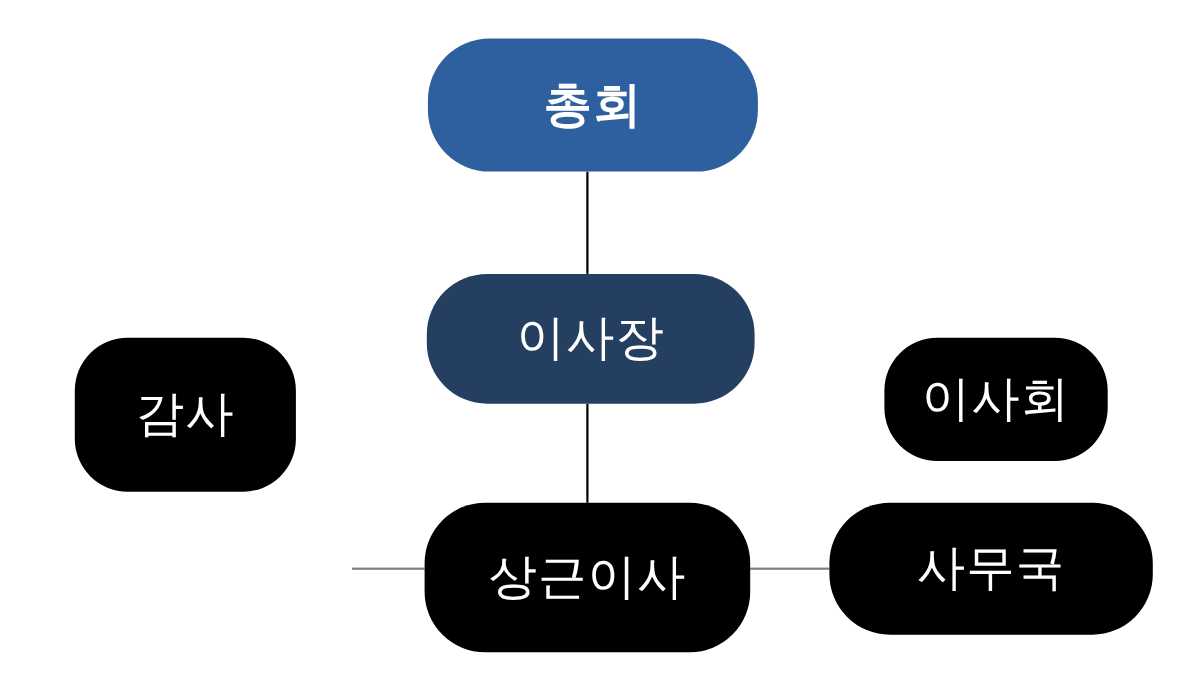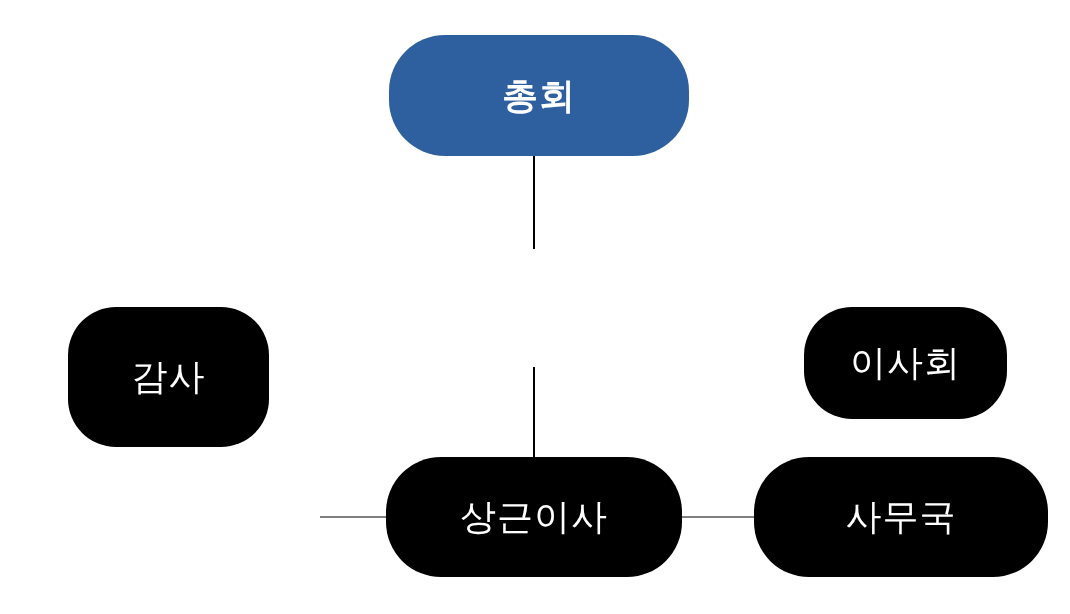--- a/index.html
+++ b/index.html
@@ -14,58 +14,59 @@
     background: #ffffff;
     overflow: hidden;
     font-family: "Liberation Sans", sans-serif;
   }
   .node {
     position: absolute;
     display: flex;
     align-items: center;
     justify-content: center;
     color: #ffffff;
-    font-size: 36px;
+    font-size: 44px;
     letter-spacing: 1px;
     z-index: 2;
     text-align: center;
     line-height: 1;
   }
   .connector {
     position: absolute;
     z-index: 1;
   }
 
   
   .node-assembly    { left: 389px; top: 35px;  width: 300px; height: 121px; border-radius: 56px; font-weight: bold; }
   .node-chairman    { left: 388px; top: 249px; width: 298px; height: 118px; border-radius: 55px; }
   .node-auditor     { left: 68px;  top: 307px; width: 201px; height: 140px; border-radius: 48px; }
   .node-board       { left: 804px; top: 307px; width: 203px; height: 112px; border-radius: 48px; }
   .node-external    { left: 20px;  top: 457px; width: 300px; height: 120px; border-radius: 55px; }
-  .node-director    { left: 386px; top: 457px; width: 296px; height: 120px; border-radius: 55px; }
+  .node-director    { left: 386px; top: 457px; width: 296px; height: 136px; border-radius: 55px; }
   .node-secretariat { left: 754px; top: 457px; width: 294px; height: 120px; border-radius: 55px; }
 
   
   .conn-assembly-chairman { left: 533px; top: 156px; width: 1.5px; height: 93px; }
   .conn-chairman-director { left: 533px; top: 367px; width: 1.5px; height: 90px; }
   .conn-external-director { left: 320px; top: 516px; width: 66px;  height: 2px; }
   .conn-director-secretariat { left: 682px; top: 516px; width: 72px; height: 2px; }
 </style>
 </head>
 <body>
 
 <div class="canvas">
 
   <div class="connector conn-assembly-chairman" style="background-color: rgb(0, 0, 0);"></div>
   <div class="connector conn-chairman-director" style="background-color: rgb(0, 0, 0);"></div>
   <div class="connector conn-external-director" style="background-color: rgb(128, 128, 128);"></div>
   <div class="connector conn-director-secretariat" style="background-color: rgb(128, 128, 128);"></div>
 
   <div class="node node-assembly" style="background-color: rgb(46, 95, 158);">총회</div>
 
+  <div class="node node-chairman" style="background-color: rgb(36, 63, 95);">이사장</div>
 
   <div class="node node-auditor" style="background-color: rgb(0, 0, 0);">감사</div>
 
   <div class="node node-board" style="background-color: rgb(0, 0, 0);">이사회</div>
 
 
   <div class="node node-director" style="background-color: rgb(0, 0, 0);">상근이사</div>
 
   <div class="node node-secretariat" style="background-color: rgb(0, 0, 0); text-align: right;">사무국</div>
 

